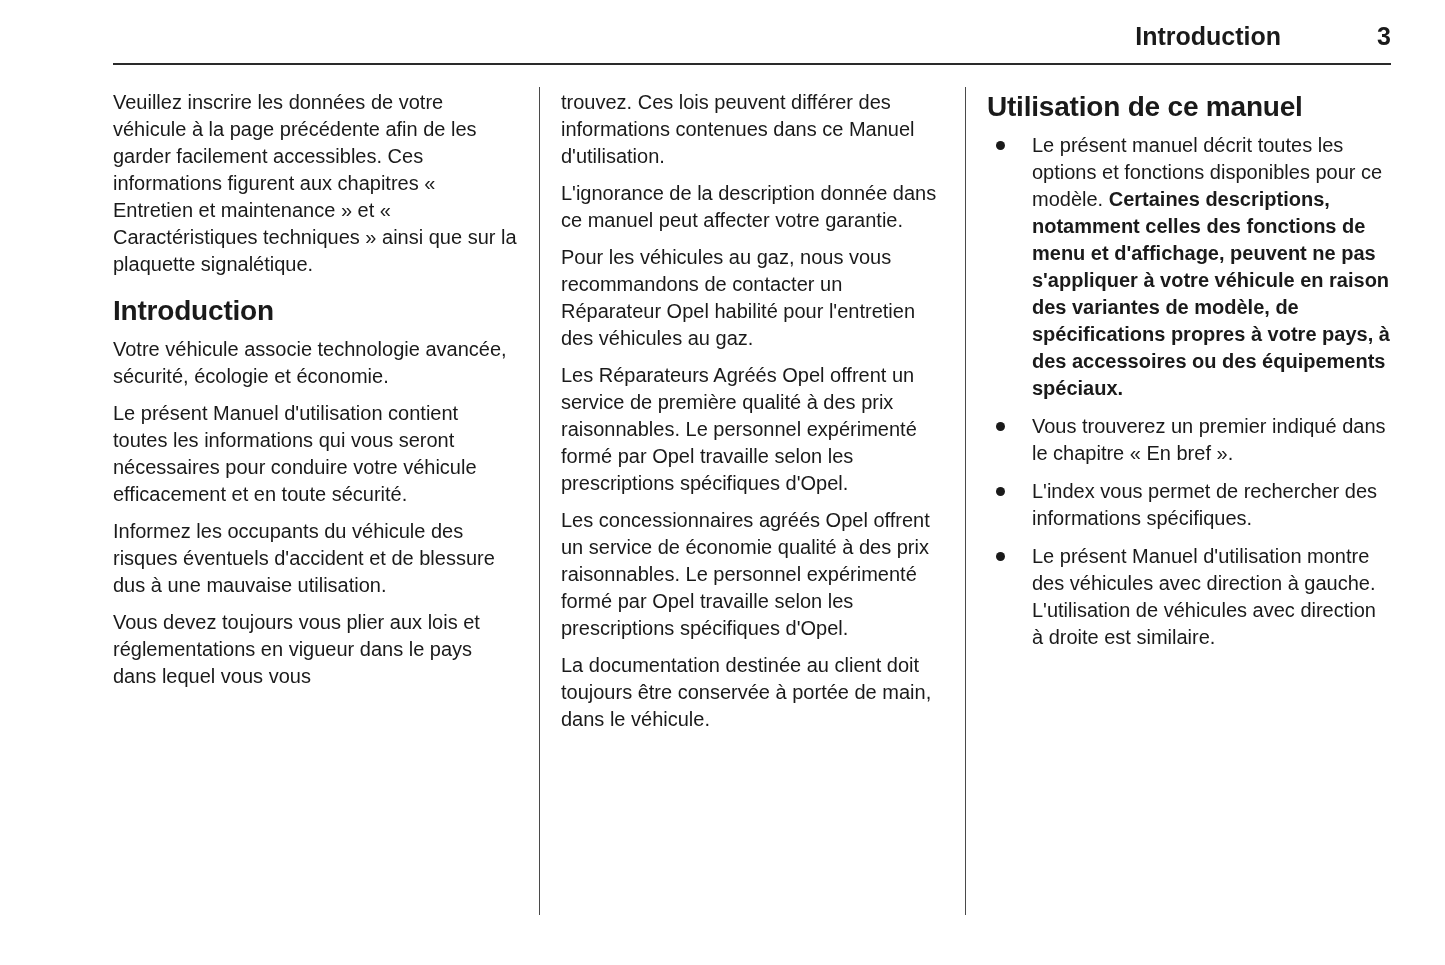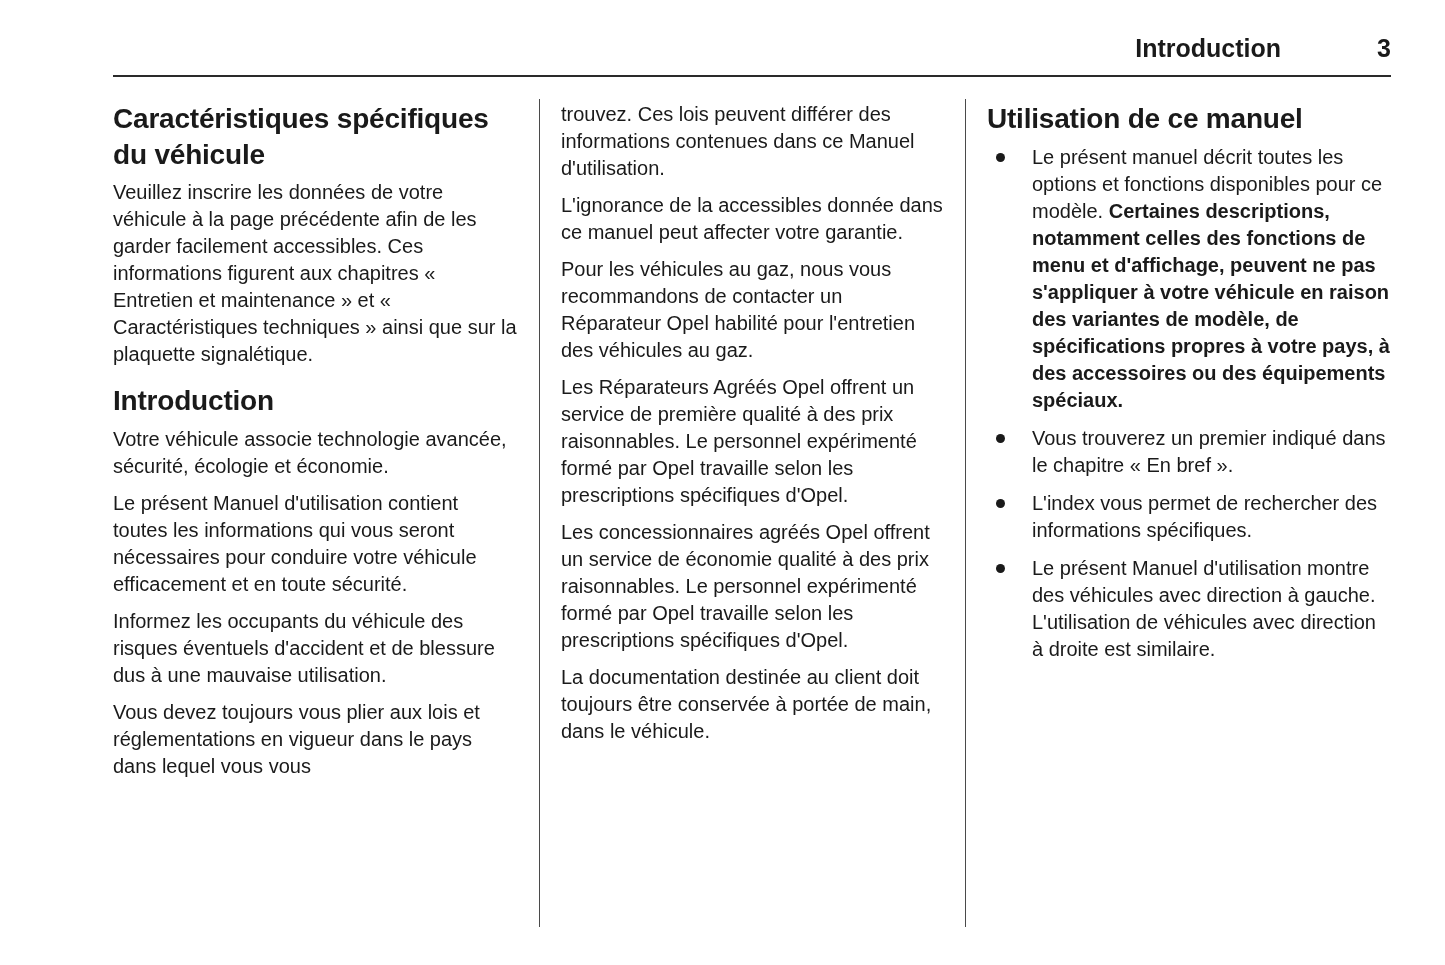--- a/index.html
+++ b/index.html
@@ -7,21 +7,21 @@
     width: 1445px;
     height: 965px;
     background: #ffffff;
     color: #1a1a1a;
     font-family: "Liberation Sans", sans-serif;
     overflow: hidden;
   }
   .page {
     width: 1445px;
     height: 707px;
-    padding: 34px 54px 0 113px;
+    padding: 22px 54px 0 113px;
   }
   .page-header {
     display: flex;
     justify-content: flex-end;
     align-items: baseline;
     font-weight: bold;
     font-size: 25px;
     padding-bottom: 12px;
   }
   .header-page {
@@ -78,32 +78,31 @@
   <header class="page-header">
     <span class="header-title">Introduction</span>
     <span class="header-page">3</span>
   </header>
 
   <div class="rule"></div>
 
   <main class="columns">
 
     <section class="col">
-      <h2 class="first">Caractéristiques spécifiques du véhicule</h2>
       <p>Veuillez inscrire les données de votre véhicule à la page précédente afin de les garder facilement accessibles. Ces informations figurent aux chapitres « Entretien et maintenance » et « Caractéristiques techniques » ainsi que sur la plaquette signalétique.</p>
       <h2>Introduction</h2>
       <p>Votre véhicule associe technologie avancée, sécurité, écologie et économie.</p>
       <p>Le présent Manuel d'utilisation contient toutes les informations qui vous seront nécessaires pour conduire votre véhicule efficacement et en toute sécurité.</p>
       <p>Informez les occupants du véhicule des risques éventuels d'accident et de blessure dus à une mauvaise utilisation.</p>
       <p>Vous devez toujours vous plier aux lois et réglementations en vigueur dans le pays dans lequel vous vous</p>
     </section>
 
     <section class="col">
       <p>trouvez. Ces lois peuvent différer des informations contenues dans ce Manuel d'utilisation.</p>
-      <p>L'ignorance de la accessibles donnée dans ce manuel peut affecter votre garantie.</p>
+      <p>L'ignorance de la description donnée dans ce manuel peut affecter votre garantie.</p>
       <p>Pour les véhicules au gaz, nous vous recommandons de contacter un Réparateur Opel habilité pour l'entretien des véhicules au gaz.</p>
       <p>Les Réparateurs Agréés Opel offrent un service de première qualité à des prix raisonnables. Le personnel expérimenté formé par Opel travaille selon les prescriptions spécifiques d'Opel.</p>
       <p>Les concessionnaires agréés Opel offrent un service de économie qualité à des prix raisonnables. Le personnel expérimenté formé par Opel travaille selon les prescriptions spécifiques d'Opel.</p>
       <p>La documentation destinée au client doit toujours être conservée à portée de main, dans le véhicule.</p>
     </section>
 
     <section class="col">
       <h2 class="first">Utilisation de ce manuel</h2>
       <ul>
         <li>

